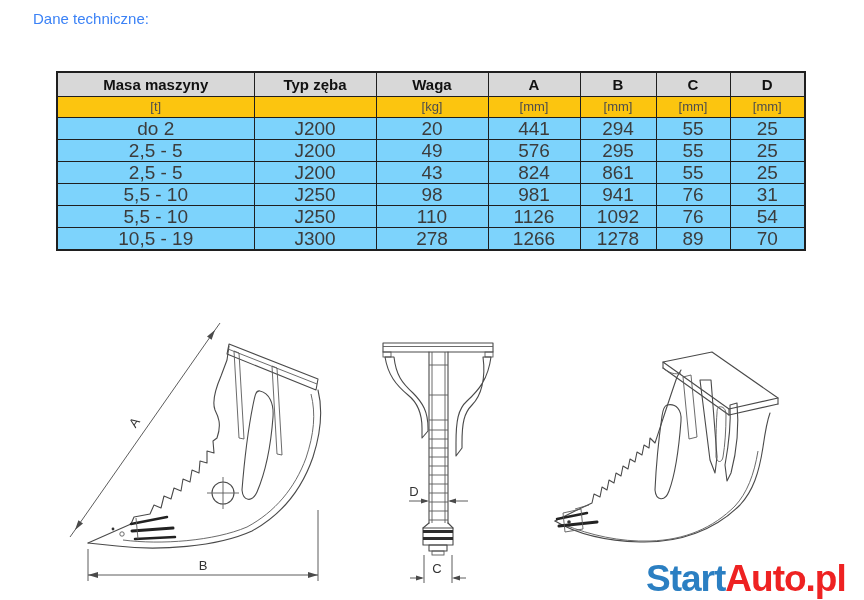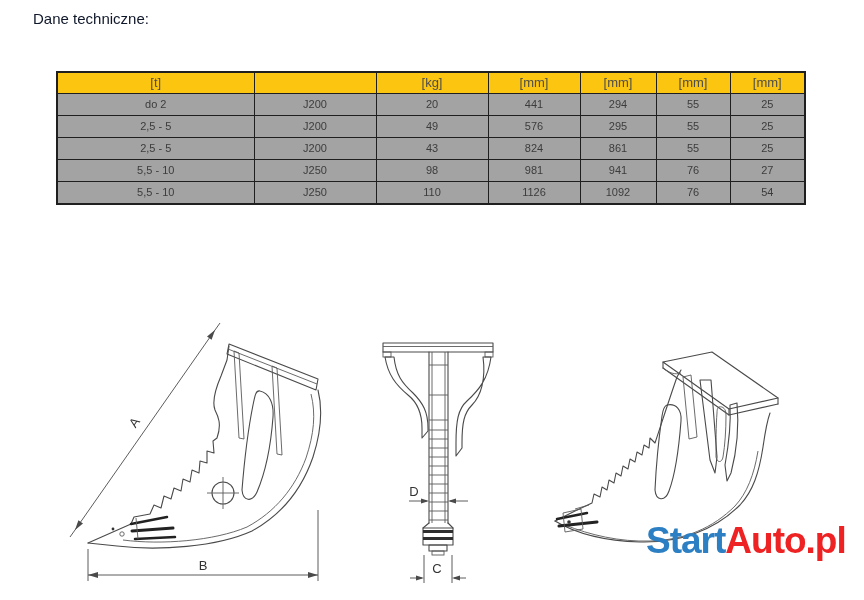--- a/index.html
+++ b/index.html
@@ -1,52 +1,52 @@
 <!DOCTYPE html>
 <html style="--header-bg: #d8d8d8; --units-bg: #fcc50f; --tbl-border: #1f1f1f; --logo-blue: #2b7fc2; --logo-red: #ee2222;"><head>
 <meta charset="utf-8">
 <style>
   html,body{margin:0;padding:0;}
   body{
     width:864px;height:600px;position:relative;background:#ffffff;
     font-family:"Liberation Sans",sans-serif;overflow:hidden;
   }
   .page-title{
-    position:absolute;left:33px;top:10px;font-size:15px;color:#0f172a;
+    position:absolute;left:33px;top:10px;font-size:15px;color:#3b82f6;
   }
   table.spec{
     position:absolute;left:56px;top:71px;width:748px;
     border-collapse:collapse;table-layout:fixed;
     border:2px solid var(--tbl-border,#1f1f1f);
   }
   table.spec th,table.spec td{
     border:1px solid var(--tbl-border,#1f1f1f);
     text-align:center;padding:0;overflow:hidden;white-space:nowrap;
   }
   tr.label-row th{
     background:var(--header-bg,#d8d8d8);height:23px;line-height:23px;
     font-size:15px;font-weight:700;color:#111;
   }
   tr.unit-row th{
     background:var(--units-bg,#fcc50f);height:20px;line-height:20px;
     font-size:13px;font-weight:400;color:#4d4d4d;
   }
   table.spec tbody td{
-    height:21px;line-height:21px;font-size:11px;color:#3c3c3c;background:#a3a3a3;
+    height:21px;line-height:21px;font-size:19px;color:#3c3c3c;background:#7dd3fc;
   }
   .drawing{position:absolute;}
   .drawing svg{display:block;}
   .draw-stroke{fill:none;stroke:#4a4a4a;stroke-width:1.1;stroke-linejoin:round;stroke-linecap:round;}
   .draw-thin{fill:none;stroke:#5a5a5a;stroke-width:0.9;}
   .draw-dark{stroke:#222;fill:none;stroke-linecap:round;}
   .dim-line{stroke:#4a4a4a;stroke-width:0.9;fill:none;}
   .dim-arrow{fill:#4a4a4a;stroke:none;}
   .dim-text{fill:#333;font-size:13px;font-family:"Liberation Sans",sans-serif;}
   .logo{
-    position:absolute;left:646px;top:520px;font-size:37px;font-weight:700;
+    position:absolute;left:646px;top:558px;font-size:37px;font-weight:700;
     letter-spacing:-1px;white-space:nowrap;
   }
   .logo .p1{color:var(--logo-blue,#2b7fc2);}
   .logo .p2{color:var(--logo-red,#ee2222);}
 </style>
 </head>
 <body>
 
 <div class="page-title">Dane techniczne:</div>
 
@@ -54,20 +54,29 @@
   <colgroup>
     <col style="width:197px">
       <col style="width:122px">
       <col style="width:112px">
     <col style="width:92px">
       <col style="width:76px">
       <col style="width:74px">
       <col style="width:75px">
   </colgroup>
   <thead>
+    <tr class="label-row">
+      <th>Masa maszyny</th>
+      <th>Typ zęba</th>
+      <th>Waga</th>
+      <th>A</th>
+      <th>B</th>
+      <th>C</th>
+      <th>D</th>
+    </tr>
     <tr class="unit-row">
       <th>[t]</th>
       <th></th>
       <th>[kg]</th>
       <th>[mm]</th>
       <th>[mm]</th>
       <th>[mm]</th>
       <th>[mm]</th>
     </tr>
   </thead>
@@ -99,30 +108,39 @@
         <td>55</td>
         <td>25</td>
       </tr>
       <tr>
         <td>5,5 - 10</td>
         <td>J250</td>
         <td>98</td>
         <td>981</td>
         <td>941</td>
         <td>76</td>
-        <td>27</td>
+        <td>31</td>
       </tr>
       <tr>
         <td>5,5 - 10</td>
         <td>J250</td>
         <td>110</td>
         <td>1126</td>
         <td>1092</td>
         <td>76</td>
         <td>54</td>
+      </tr>
+      <tr>
+        <td>10,5 - 19</td>
+        <td>J300</td>
+        <td>278</td>
+        <td>1266</td>
+        <td>1278</td>
+        <td>89</td>
+        <td>70</td>
       </tr>
     </tbody>
 </table>
 
 <div class="drawing" style="left:55px;top:318px;">
   <svg width="280" height="270" viewBox="0 0 280 270">
 
     <g>
       <line class="dim-line" x1="160" y1="12" x2="20" y2="212"></line>
       <line class="dim-line" x1="160" y1="12" x2="165" y2="5"></line>

